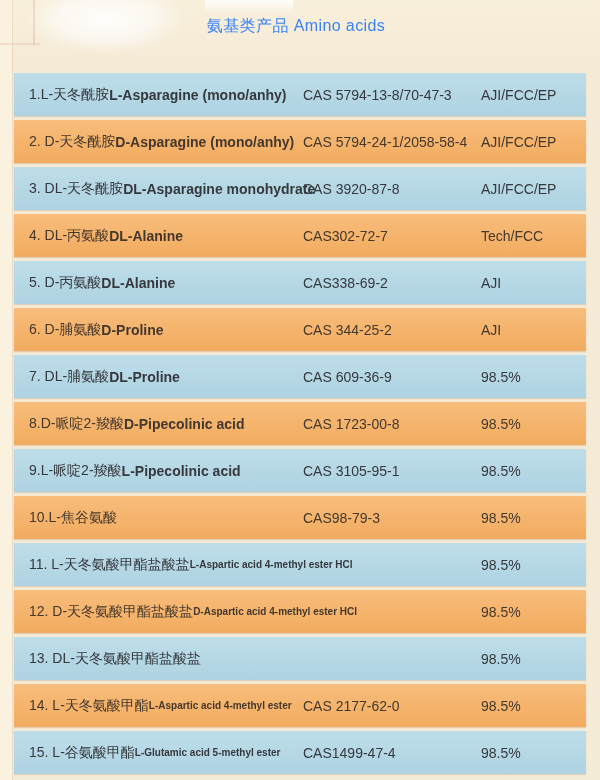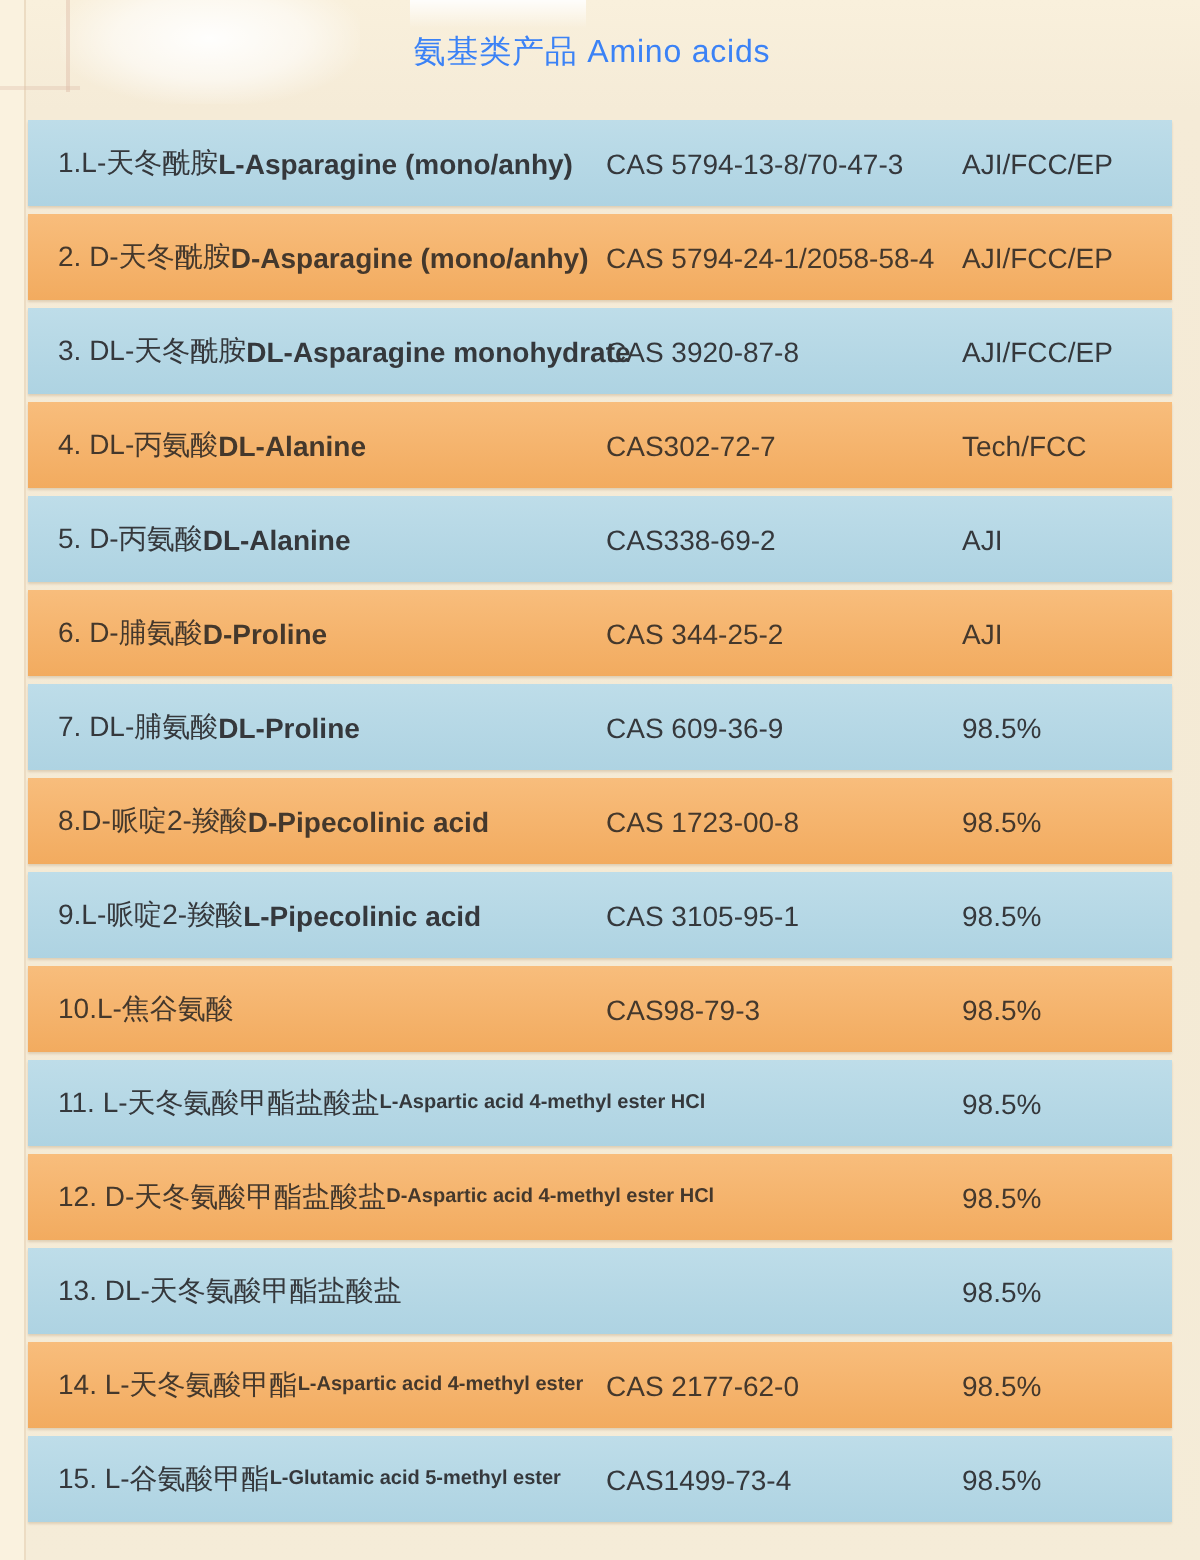--- a/index.html
+++ b/index.html
@@ -22,21 +22,21 @@
     background: linear-gradient(180deg, rgba(255,255,255,0.9), rgba(255,255,255,0));
   }
   .crease-v { position:absolute; left:33px; top:0; width:2px; height:46px; background:rgba(222,188,168,0.45); }
   .crease-h { position:absolute; left:0;  top:43px; width:40px; height:2px; background:rgba(222,188,168,0.35); }
 
   .title {
     position:absolute; top:16px; left:0; width:592px; text-align:center;
     font-size:16px; letter-spacing:0.4px; color:#3b82f6;
   }
 
-  .table { position:absolute; left:14px; top:60px; width:572px; }
+  .table { position:absolute; left:14px; top:73px; width:572px; }
   .row {
     position:relative; height:43px; margin-bottom:4px;
     display:flex; align-items:center; padding-left:15px; box-sizing:border-box;
     font-size:14px; color:#35383c;
     box-shadow: 0 1px 1px rgba(170,140,100,0.28);
   }
   .row.blue   { background: linear-gradient(180deg, var(--row-blue-hi,#bedde9), var(--row-blue,#aed3e2)); }
   .row.orange { background: linear-gradient(180deg, var(--row-orange-hi,#f8bd7c), var(--row-orange,#f2ab5f)); color:#44382c; }
   .cn  { white-space:pre; }
   .en  { margin-left:0; white-space:pre;font-weight:bold; }
@@ -134,16 +134,16 @@
   </div>
     <div class="row orange">
     <span class="cn">14. L-天冬氨酸甲酯</span>
     <span class="en small">L-Aspartic acid 4-methyl ester</span>
     <span class="cas">CAS 2177-62-0</span>
     <span class="grade">98.5%</span>
   </div>
     <div class="row blue">
     <span class="cn">15. L-谷氨酸甲酯</span>
     <span class="en small">L-Glutamic acid 5-methyl ester</span>
-    <span class="cas">CAS1499-73-4</span>
+    <span class="cas">CAS1499-47-4</span>
     <span class="grade">98.5%</span>
   </div>
   </div>
 
 </body></html>

